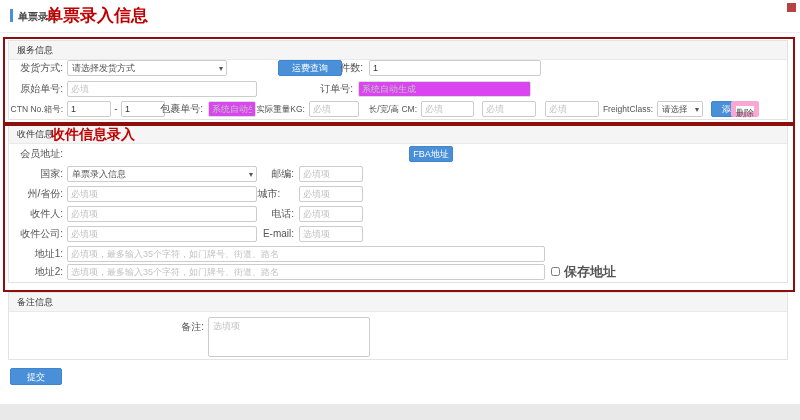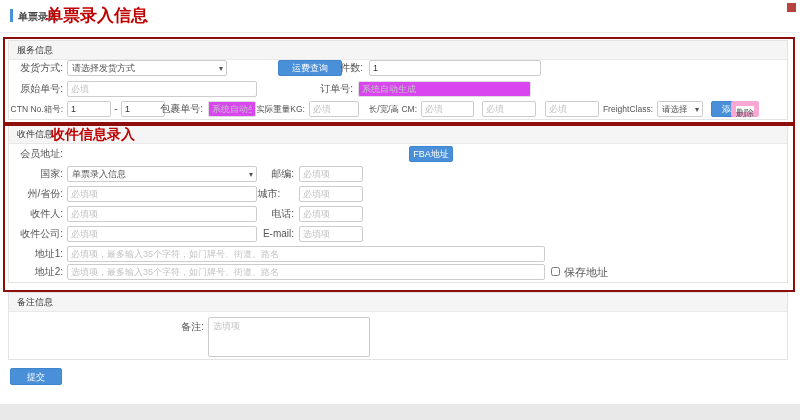--- a/index.html
+++ b/index.html
@@ -30,21 +30,21 @@
   .inp.dis{background:#d946ef;border-color:#ddd;}
   .sel{position:absolute;height:16px;border:1px solid #ccc;border-radius:2px;background:#fff;line-height:14px;padding:0 14px 0 4px;color:#555;box-sizing:border-box;cursor:pointer;white-space:nowrap;}
   .caret{position:absolute;right:3px;top:1px;font-size:8px;color:#555;}
   .btn{position:absolute;height:16px;line-height:15px;text-align:center;border-radius:2px;font-size:9px;cursor:pointer;box-sizing:border-box;}
   .btn.blue{background:#4a90d9;color:#fff;border:1px solid #3f85cf;}
   .btn.plain{background:#fff;color:#555;border:5px solid #f9a8d4;}
   .small9{font-size:8.5px;}
   textarea.txt{position:absolute;border:1px solid #ccc;border-radius:2px;font-size:9px;padding:2px 4px;color:#333;resize:none;font-family:inherit;box-sizing:border-box;}
   .txt::placeholder{color:#c3c3c3;}
   .chk{position:absolute;width:9px;height:9px;margin:0;}
-  .chk-lbl{position:absolute;font-size:11px;color:#555;line-height:12px;}
+  .chk-lbl{position:absolute;font-size:13px;color:#555;line-height:12px;font-weight:bold;}
   .submit{position:absolute;left:10px;top:368px;width:52px;height:17px;line-height:17px;}
   .footer{position:absolute;left:0;top:404px;width:800px;height:16px;background:#e9e9e9;}
 </style>
 </head>
 <body>
 
 <div class="screen">
 
   <div class="topbar">
     <span class="accent"></span>

